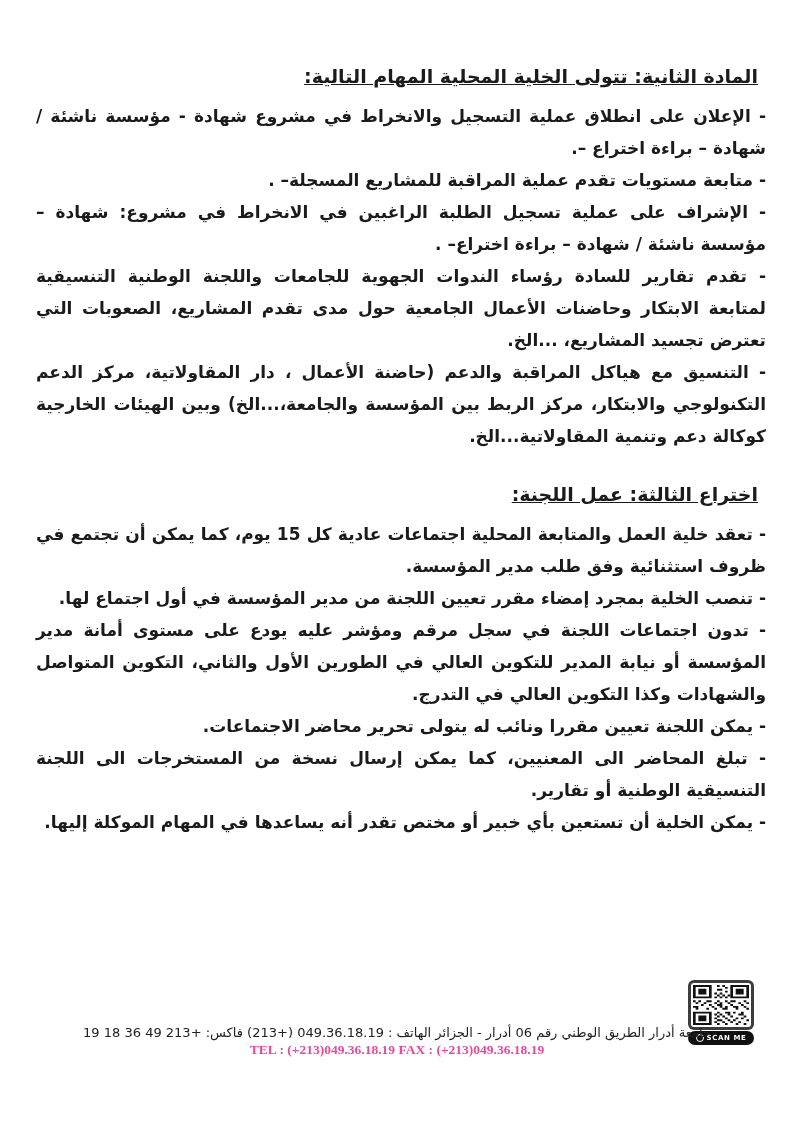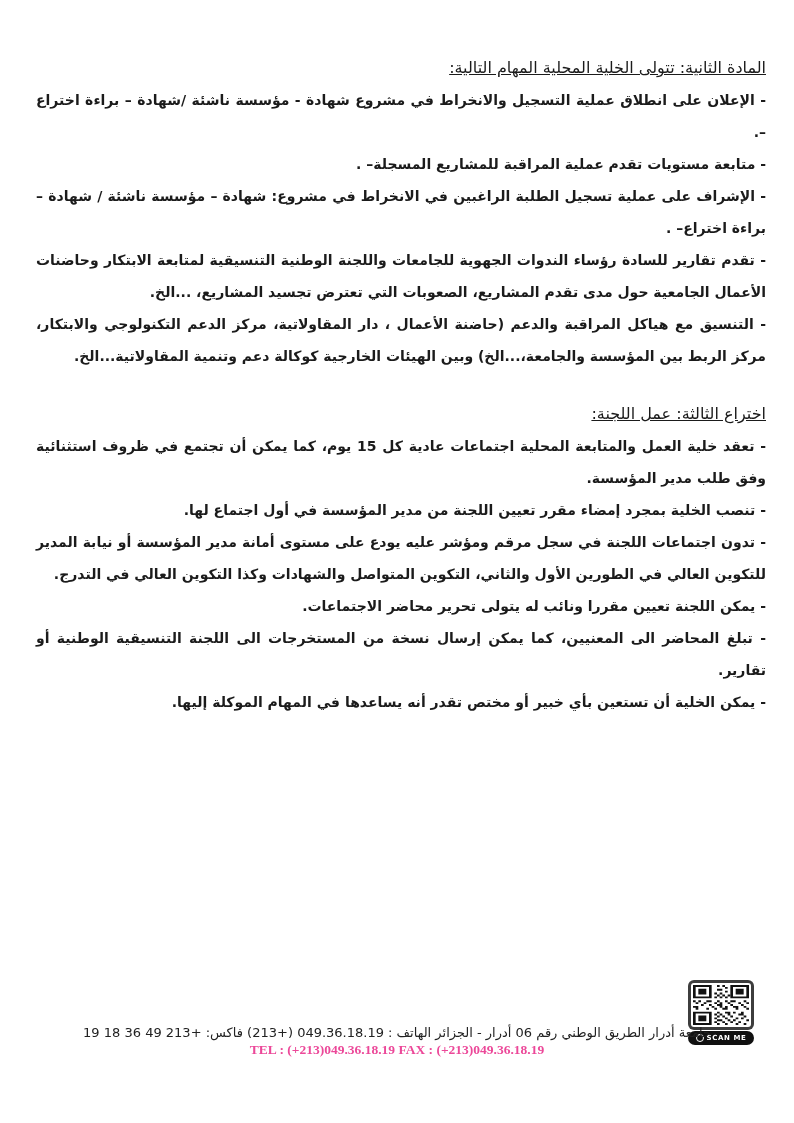--- a/index.html
+++ b/index.html
@@ -13,31 +13,31 @@
     overflow:hidden;
     box-shadow:0 0 3px rgba(0,0,0,.35);
   }
   
   .content{
     position:absolute;
     top:52px;right:28px;left:36px;
     direction:rtl;
   }
   .content h2{
-    margin:0;
-    font-size:16px;
-    font-weight:normal;
+    margin:8px;
+    font-size:19px;
+    font-weight:bold;
     line-height:32px;
     text-align:right;
     text-decoration:underline;
   }
   .content h2.second{margin-top:26px;}
   .content p{
     margin:0;
-    font-size:14px;
+    font-size:17px;
     font-weight:bold;
     line-height:32px;
     text-align:justify;
   }
   
   .footer{
     position:absolute;
     left:0;right:0;top:1024px;
     text-align:center;
   }

